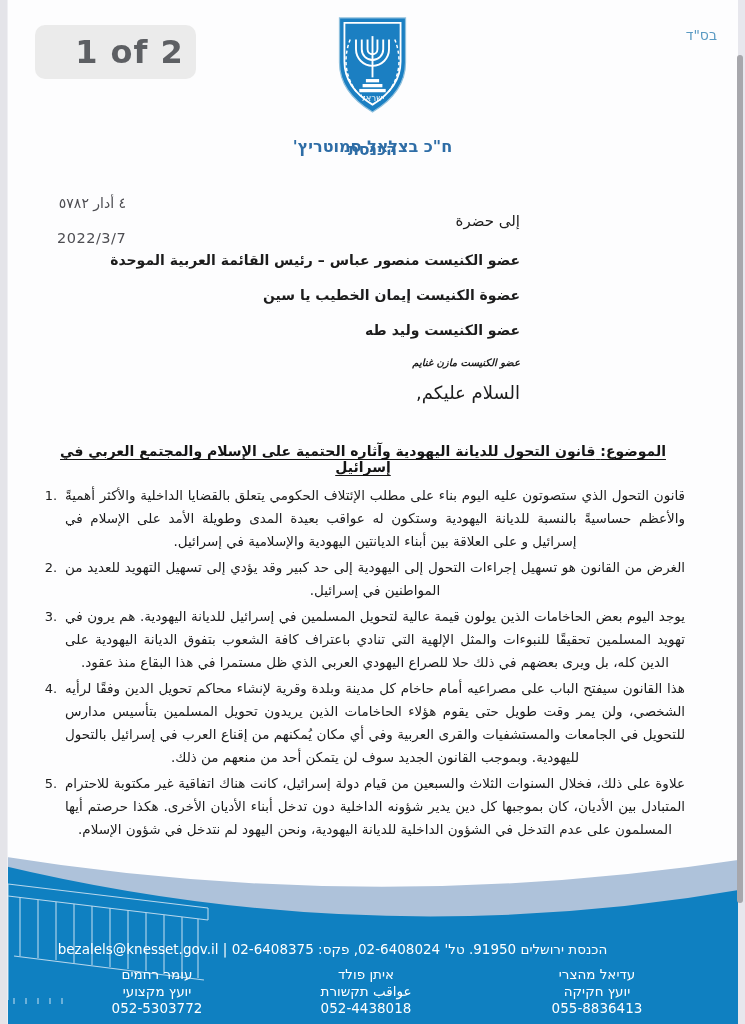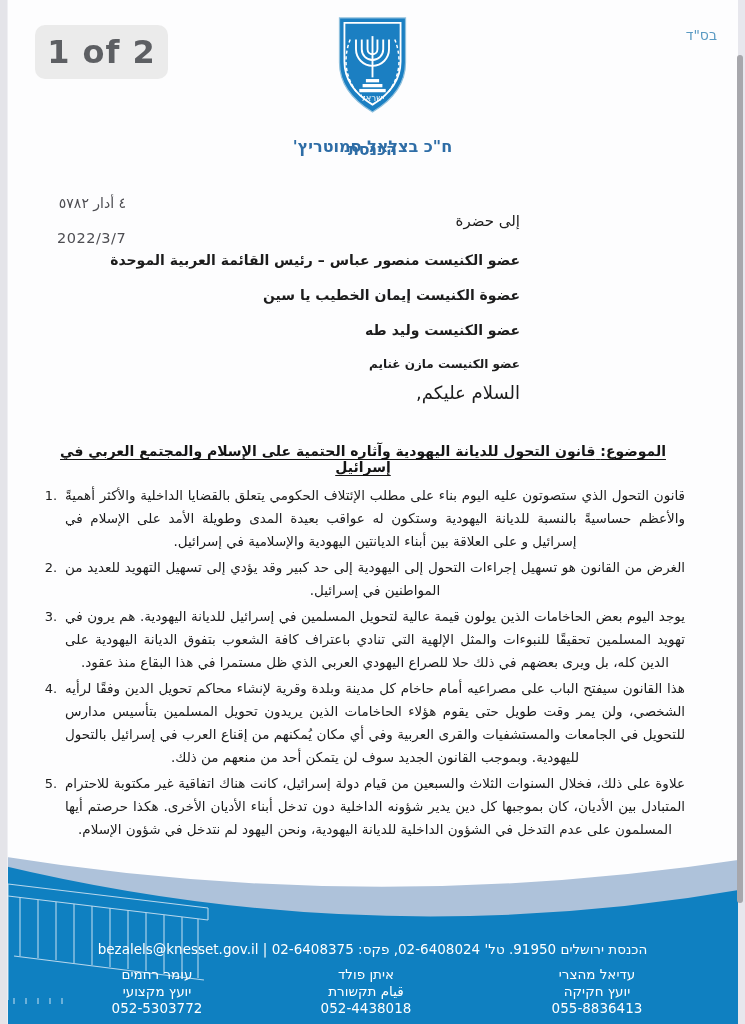--- a/index.html
+++ b/index.html
@@ -8,21 +8,21 @@
   .page{position:absolute;inset:0;background:#fdfdfe;}
 
   
   .edge-left{position:absolute;left:0;top:0;width:7px;height:1024px;background:#e4e4e9;border-right:1px solid #efeff3;}
   .edge-right{position:absolute;right:0;top:0;width:7px;height:1024px;background:#e7e7ed;}
   .scroll-thumb{position:absolute;right:2px;top:55px;width:6px;height:848px;background:#a7a7ac;border-radius:3px;}
 
   
   .chip{position:absolute;left:35px;top:25px;width:133px;height:54px;background:#ebebeb;
         border-radius:10px;display:flex;align-items:center;justify-content:center;
-        font-size:32px;font-weight:600;color:#5d5f63;letter-spacing:1px;}
+        font-size:32px;font-weight:600;color:#5d5f63;letter-spacing:1px;padding-left:28px;}
 
   .bsd{position:absolute;right:28px;top:27px;color:#5a9ac2;font-size:14px;direction:rtl;}
 
   .emblem{position:absolute;left:330px;top:13px;width:85px;height:104px;}
   .org-title{position:absolute;left:0;top:116px;width:745px;text-align:center;
              color:#2e6da6;font-size:16px;font-weight:bold;direction:rtl;margin-top:24px;}
   .mk-title{position:absolute;left:0;top:137px;width:745px;text-align:center;
             color:#2e6da6;font-size:16px;font-weight:bold;direction:rtl;}
 
   
@@ -30,39 +30,39 @@
   .date-heb{direction:rtl;font-size:14px;}
   .date-greg{direction:ltr;font-size:14.5px;margin-top:19px;letter-spacing:.5px;}
 
   
   .address{position:absolute;top:212px;right:225px;width:480px;direction:rtl;color:#1c1c1c;}
   .address .line{position:absolute;right:0;white-space:nowrap;}
   .to-line{top:0;font-size:15px;}
   .r0{top:40px;font-size:14px;font-weight:bold;}
   .r1{top:75px;font-size:14px;font-weight:bold;}
   .r2{top:110px;font-size:14px;font-weight:bold;}
-  .r3{top:145px;font-size:12px;font-weight:bold;}
+  .r3{top:145px;font-size:10px;font-weight:bold;font-style:italic;}
   .greet{top:170px;font-size:18px;margin-left:40px;}
 
   
   .subject{position:absolute;left:53px;top:443px;width:620px;text-align:center;direction:rtl;
            font-size:14px;font-weight:bold;color:#151515;text-decoration:underline;
            text-underline-offset:3px;}
 
   
   .paras{position:absolute;left:65px;top:484px;width:620px;}
   .para{position:relative;direction:rtl;text-align:justify;text-align-last:center;
         font-size:13.5px;line-height:23px;color:#1c1c1c;margin-bottom:3px;}
   .para .num{position:absolute;left:-26px;top:0;direction:ltr;font-size:13px;color:#1c1c1c;
              text-align:left;width:24px;}
 
   
   .footer-wave{position:absolute;left:0;bottom:0;width:745px;height:174px;}
   .contact-line{position:absolute;left:0;top:941px;width:665px;text-align:center;direction:rtl;
-                color:#ffffff;font-size:13.5px;margin-left:40px;}
+                color:#ffffff;font-size:13.5px;}
   .contact-col{position:absolute;top:966px;width:150px;text-align:center;color:#ffffff;
                font-size:13.5px;line-height:17px;direction:rtl;}
   .col-right{left:522px;}
   .col-center{left:291px;}
   .col-left{left:82px;}
 </style>
 </head>
 <body>
 
 <div class="page">
@@ -169,21 +169,21 @@
 
   <div class="contact-line">הכנסת ירושלים 91950. טל' 02-6408024, פקס: 02-6408375 ‏| bezalels@knesset.gov.il</div>
 
   <div class="contact-col col-right">
     <div>עדיאל מהצרי</div>
     <div>יועץ חקיקה</div>
     <div>055-8836413</div>
   </div>
   <div class="contact-col col-center">
     <div>איתן פולד</div>
-    <div>قيام תקשורת</div>
+    <div>عواقب תקשורת</div>
     <div>052-4438018</div>
   </div>
   <div class="contact-col col-left">
     <div>עומר רחמים</div>
     <div>יועץ מקצועי</div>
     <div>052-5303772</div>
   </div>
 
   <div class="edge-left"></div>
   <div class="edge-right"></div>

